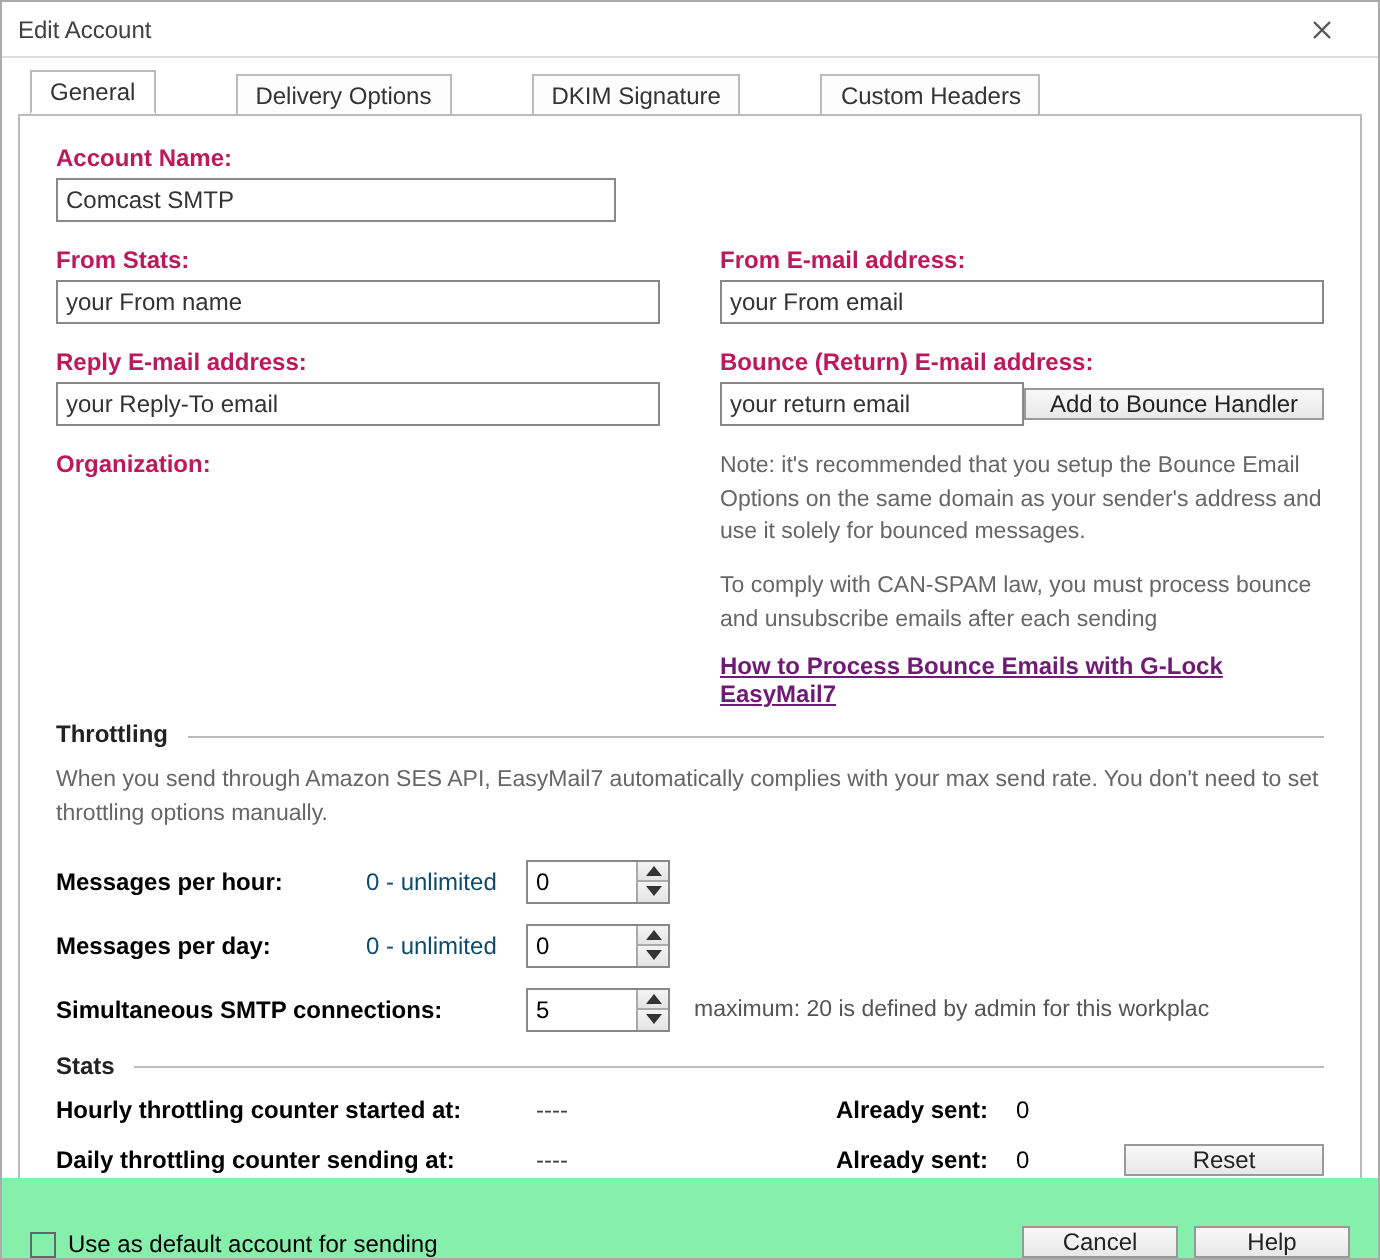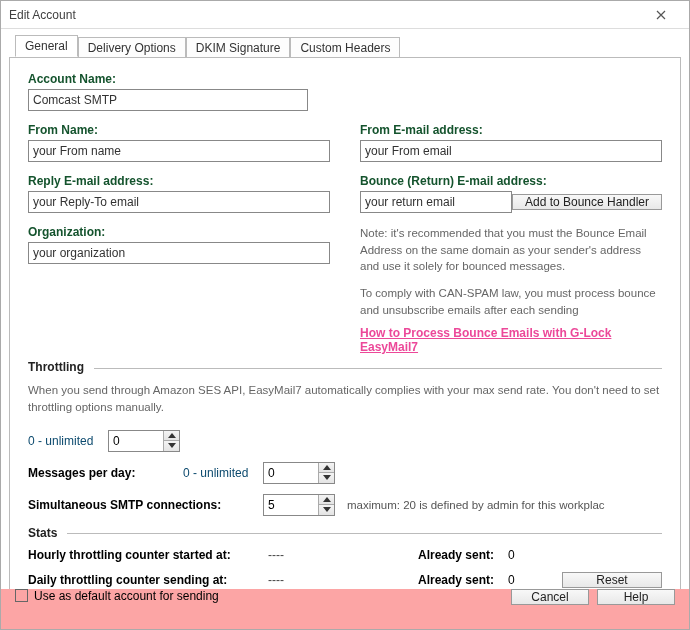--- a/index.html
+++ b/index.html
@@ -26,21 +26,21 @@
   .titlebar .spacer { flex: 1; }
   .close-x {
     width: 40px; height: 28px;
     display: flex; align-items: center; justify-content: center;
     color: #666;
   }
   .close-x svg { width: 10px; height: 10px; }
 
   .content { padding: 6px 8px 8px 8px; }
 
-  .tabstrip { display: flex; align-items: flex-end; position: relative; height: 22px; margin-left: 6px; }
+  .tabstrip { display: flex; align-items: flex-end; position: relative; height: 22px; margin-left: 6px; gap: 40px; }
   .tab {
     padding: 3px 9px 3px 9px;
     border: 1px solid #bbb;
     border-bottom: none;
     background: #fdfdfd;
     margin-right: 0px;
     position: relative;
     top: 1px;
     color: #333;
   }
@@ -54,21 +54,21 @@
     border: 1px solid #bbb;
     padding: 14px 18px 12px 18px;
     position: relative;
     min-height: 526px;
   }
 
   .row { display: flex; }
   .col { flex: 1; }
   .col.gap { margin-right: 30px; }
 
-  .lbl { font-weight: bold; color: #14532d; margin-bottom: 3px; display: block; }
+  .lbl { font-weight: bold; color: #be185d; margin-bottom: 3px; display: block; }
   .field-group { margin-bottom: 12px; }
 
   input.text {
     width: 100%;
     height: 22px;
     border: 1px solid #888;
     padding: 0 4px;
     font-family: inherit;
     font-size: 12px;
     color: #333;
@@ -79,21 +79,21 @@
     border: 1px solid #999;
     background: linear-gradient(#f8f8f8, #e8e8e8);
     padding: 0 10px;
     font-family: inherit;
     font-size: 12px;
     cursor: default;
     color: #222;
   }
 
   .note { color: #666; font-size: 11.5px; line-height: 1.45; }
-  .link { color: #ec4899; text-decoration: underline; font-weight: bold; cursor: pointer; }
+  .link { color: #701a75; text-decoration: underline; font-weight: bold; cursor: pointer; }
 
   .section-title {
     font-weight: bold;
     padding-right: 6px;
     color: #222;
   }
   .section-divider {
     display: flex; align-items: center;
     margin: 6px 0 8px 0;
   }
@@ -134,23 +134,23 @@
   .max-note { margin-left: 12px; color: #555; font-size: 11.5px; }
 
   .stats-val-label { font-weight: bold; }
   .dashes { color: #444; }
 
   .footer {
     position: absolute;
     left: 0; right: 0; bottom: 0;
     height: 40px;
     display: flex;
-    align-items: flex-start;
+    align-items: flex-end;
     padding: 0 14px;
-    background: #fca5a5;
+    background: #86efac;
   }
   .footer .chk { width: 13px; height: 13px; border: 1px solid #666; margin-right: 6px; display: inline-block; vertical-align: middle; }
   .footer-label { vertical-align: middle; }
   .footer .spacer { flex: 1; }
   .footer .btn { width: 78px; margin-left: 8px; }
   .footer .btn.dim { color: #999; background: #eee; }
 
   .bounce-row { display: flex; gap: 0; align-items: center; }
   .bounce-row input.text { flex: 1; }
 </style>
@@ -178,59 +178,59 @@
   <div class="tabpage">
 
     <div class="field-group" style="width: 280px;">
       <span class="lbl">Account Name:</span>
       <input class="text" value="Comcast SMTP" style="">
     </div>
 
     <div class="row">
       <div class="col gap">
         <div class="field-group">
-          <span class="lbl">From Name:</span>
+          <span class="lbl">From Stats:</span>
           <input class="text" value="your From name" style="">
         </div>
         <div class="field-group">
           <span class="lbl">Reply E-mail address:</span>
           <input class="text" value="your Reply-To email" style="">
         </div>
         <div class="field-group">
           <span class="lbl">Organization:</span>
-          <input class="text" value="your organization" style="">
         </div>
       </div>
       <div class="col">
         <div class="field-group">
           <span class="lbl">From E-mail address:</span>
           <input class="text" value="your From email" style="">
         </div>
         <div class="field-group">
           <span class="lbl">Bounce (Return) E-mail address:</span>
           <div class="bounce-row">
             <input class="text" value="your return email" style="">
             <button class="btn" style="width:150px;">Add to Bounce Handler</button>
           </div>
         </div>
-        <div class="note">Note: it's recommended that you must the Bounce Email Address on the same domain as your sender's address and use it solely for bounced messages.</div>
+        <div class="note">Note: it's recommended that you setup the Bounce Email Options on the same domain as your sender's address and use it solely for bounced messages.</div>
         <div class="note" style="margin-top:10px;">To comply with CAN-SPAM law, you must process bounce and unsubscribe emails after each sending</div>
         <div style="margin-top:8px;">
           <span class="link">How to Process Bounce Emails with G-Lock EasyMail7</span>
         </div>
       </div>
     </div>
 
     <div class="section-divider">
       <span class="section-title">Throttling</span>
       <div class="line"></div>
     </div>
     <div class="note" style="margin-bottom:14px;">When you send through Amazon SES API, EasyMail7 automatically complies with your max send rate. You don't need to set throttling options manually.</div>
 
     <div class="throttle-row">
+      <span class="throttle-label" style="min-width:155px;">Messages per hour:</span>
       <span class="sub-label">0 - unlimited</span>
       <div class="spin">
         <input value="0" style="">
         <div class="spinbtns">
           <div class="sb">
               <svg viewBox="0 0 8 5">
                 <path d="M0 5 L4 0 L8 5 Z" fill="#333"></path>
               </svg>
             </div>
           <div class="sb">

